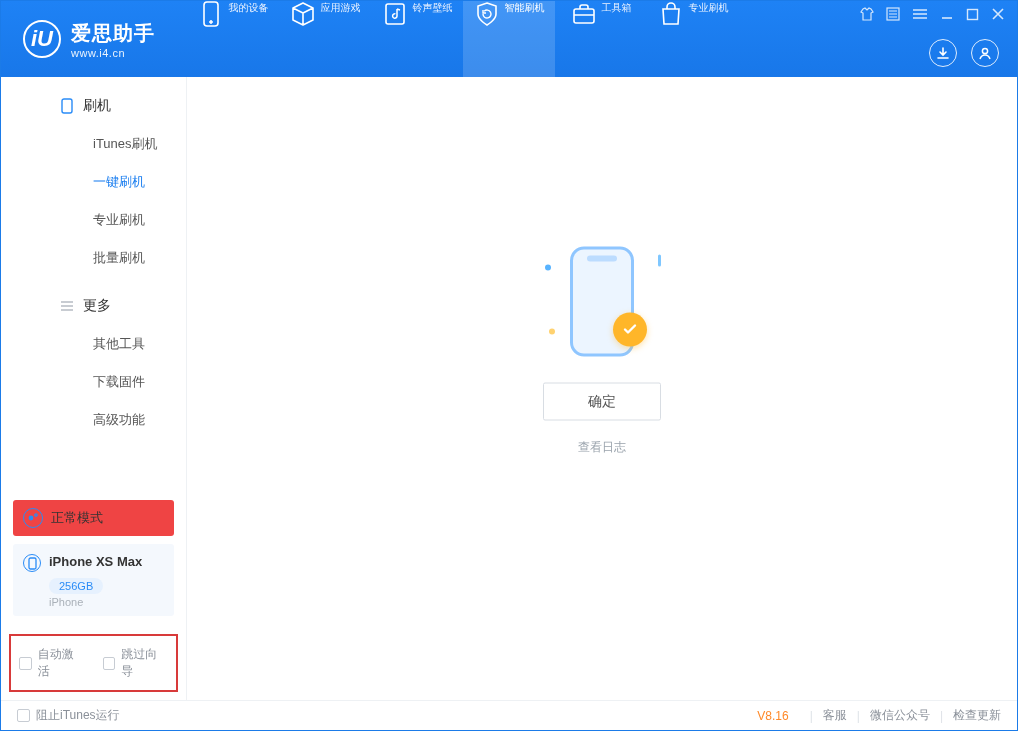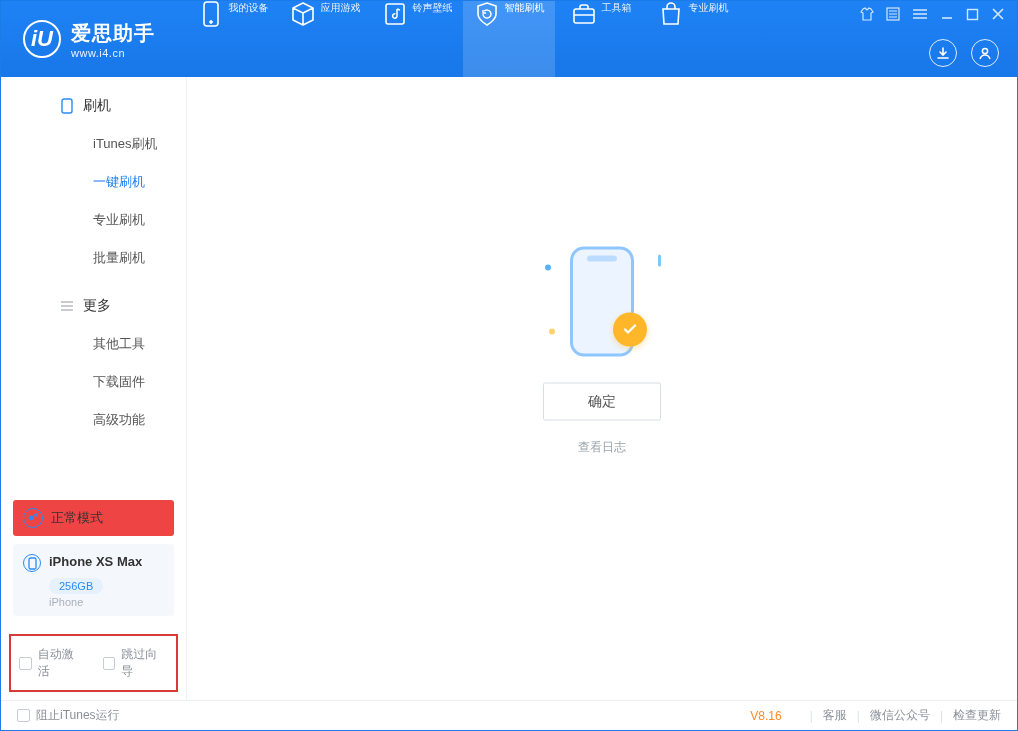--- a/index.html
+++ b/index.html
@@ -48,21 +48,21 @@
 .sparkle{position:absolute;width:6px;height:6px;background:#ffd270;border-radius:50%;}
 .sparkle.s1{left:-2px;top:18px;background:#58b3ff;}
 .sparkle.s2{right:-4px;top:8px;width:3px;height:12px;background:#7fc7ff;border-radius:2px;}
 .sparkle.s3{left:2px;bottom:22px;}
 .msg { font-size: 18px; color: #333; letter-spacing: 1px; margin-bottom: 28px; }
 .ok-btn { display:inline-block; border:1px solid #d8dde3; color:#555; font-size:14px; padding: 9px 44px; cursor:pointer; background:#fff; border-radius:2px;}
 .loglink { display:block; margin-top:18px; font-size:12px; color:#9aa3ac; cursor:pointer; }
 .statusbar { height: 30px; border-top: 1px solid #eef1f4; display: flex; align-items: center; padding: 0 16px; font-size: 12px; color: #8a9099; }
 .statusbar .sb-left { flex:1; display:flex; align-items:center; gap:6px;}
 .statusbar .sb-right { display:flex; align-items:center; gap:10px; color:#8a9099;}
-.statusbar .ver { color:#ff8a2a; margin-right:18px;}
+.statusbar .ver { color:#ff8a2a; margin-right:11px;}
 .sep{color:#dfe3e8;}
 .sb-link{cursor:pointer;}
 </style>
 </head>
 <body>
 
 <div class="window">
 
   <div class="titlebar">
     <div class="logo-wrap">

